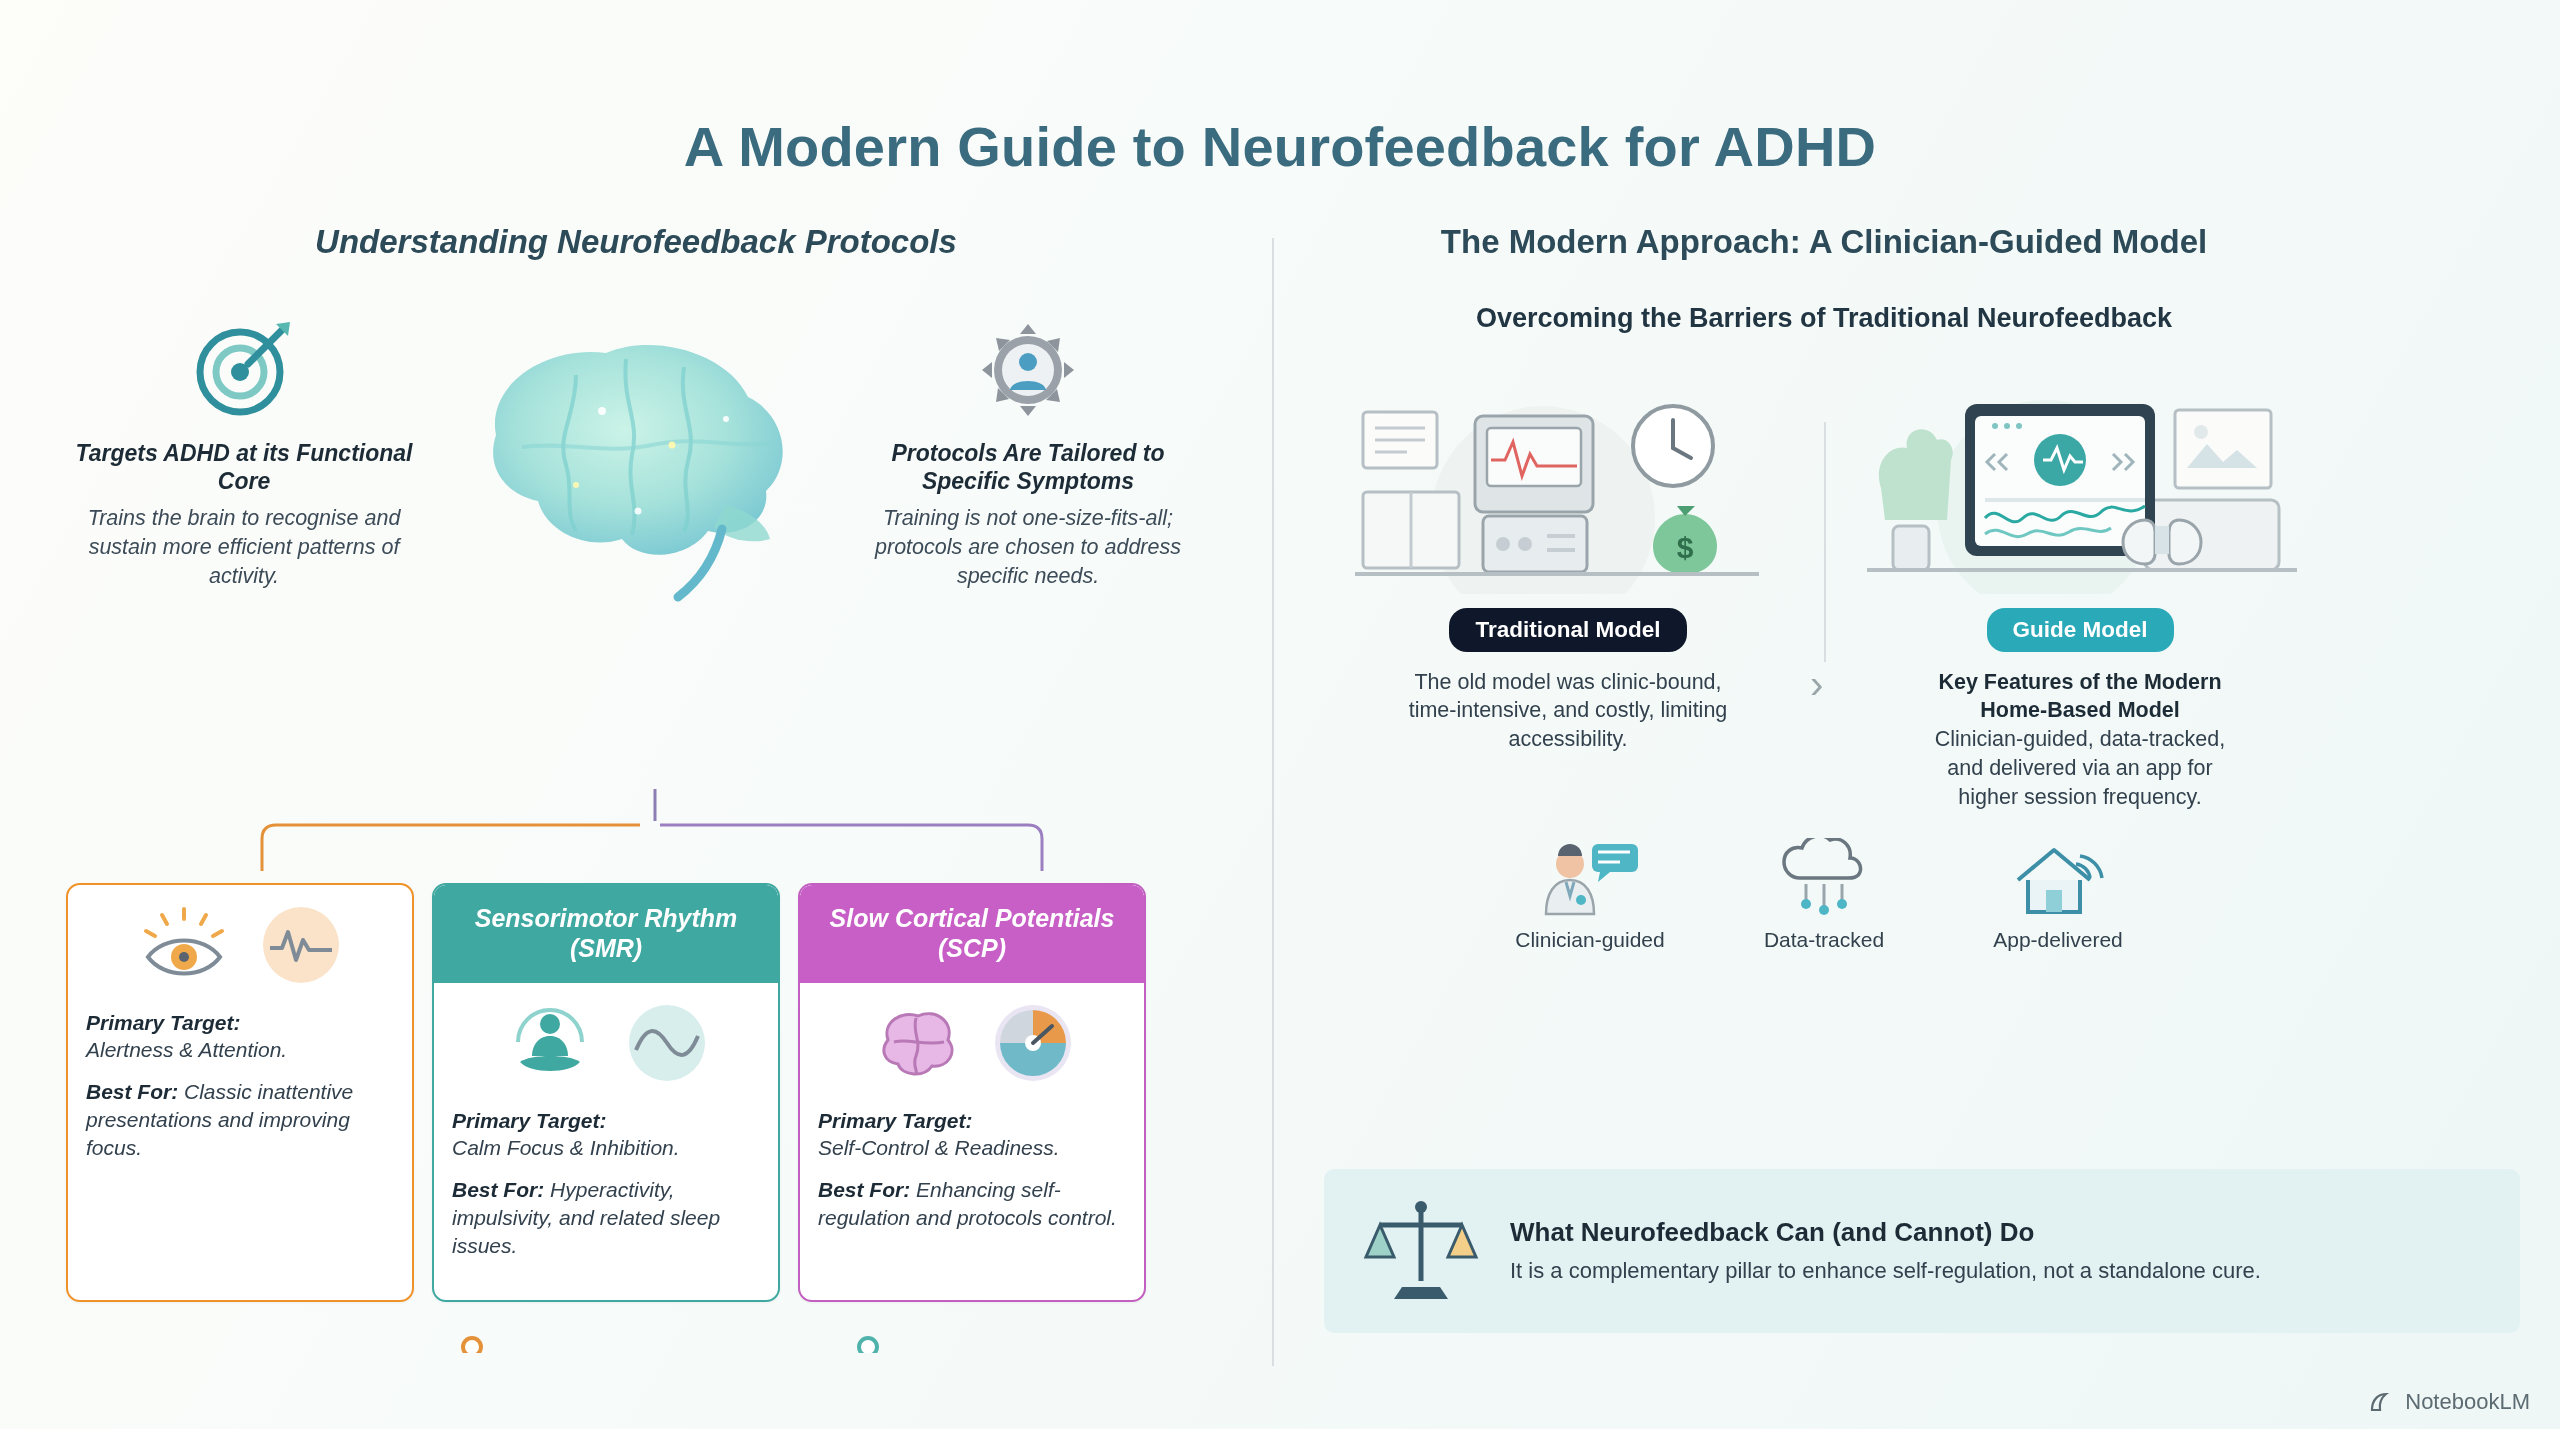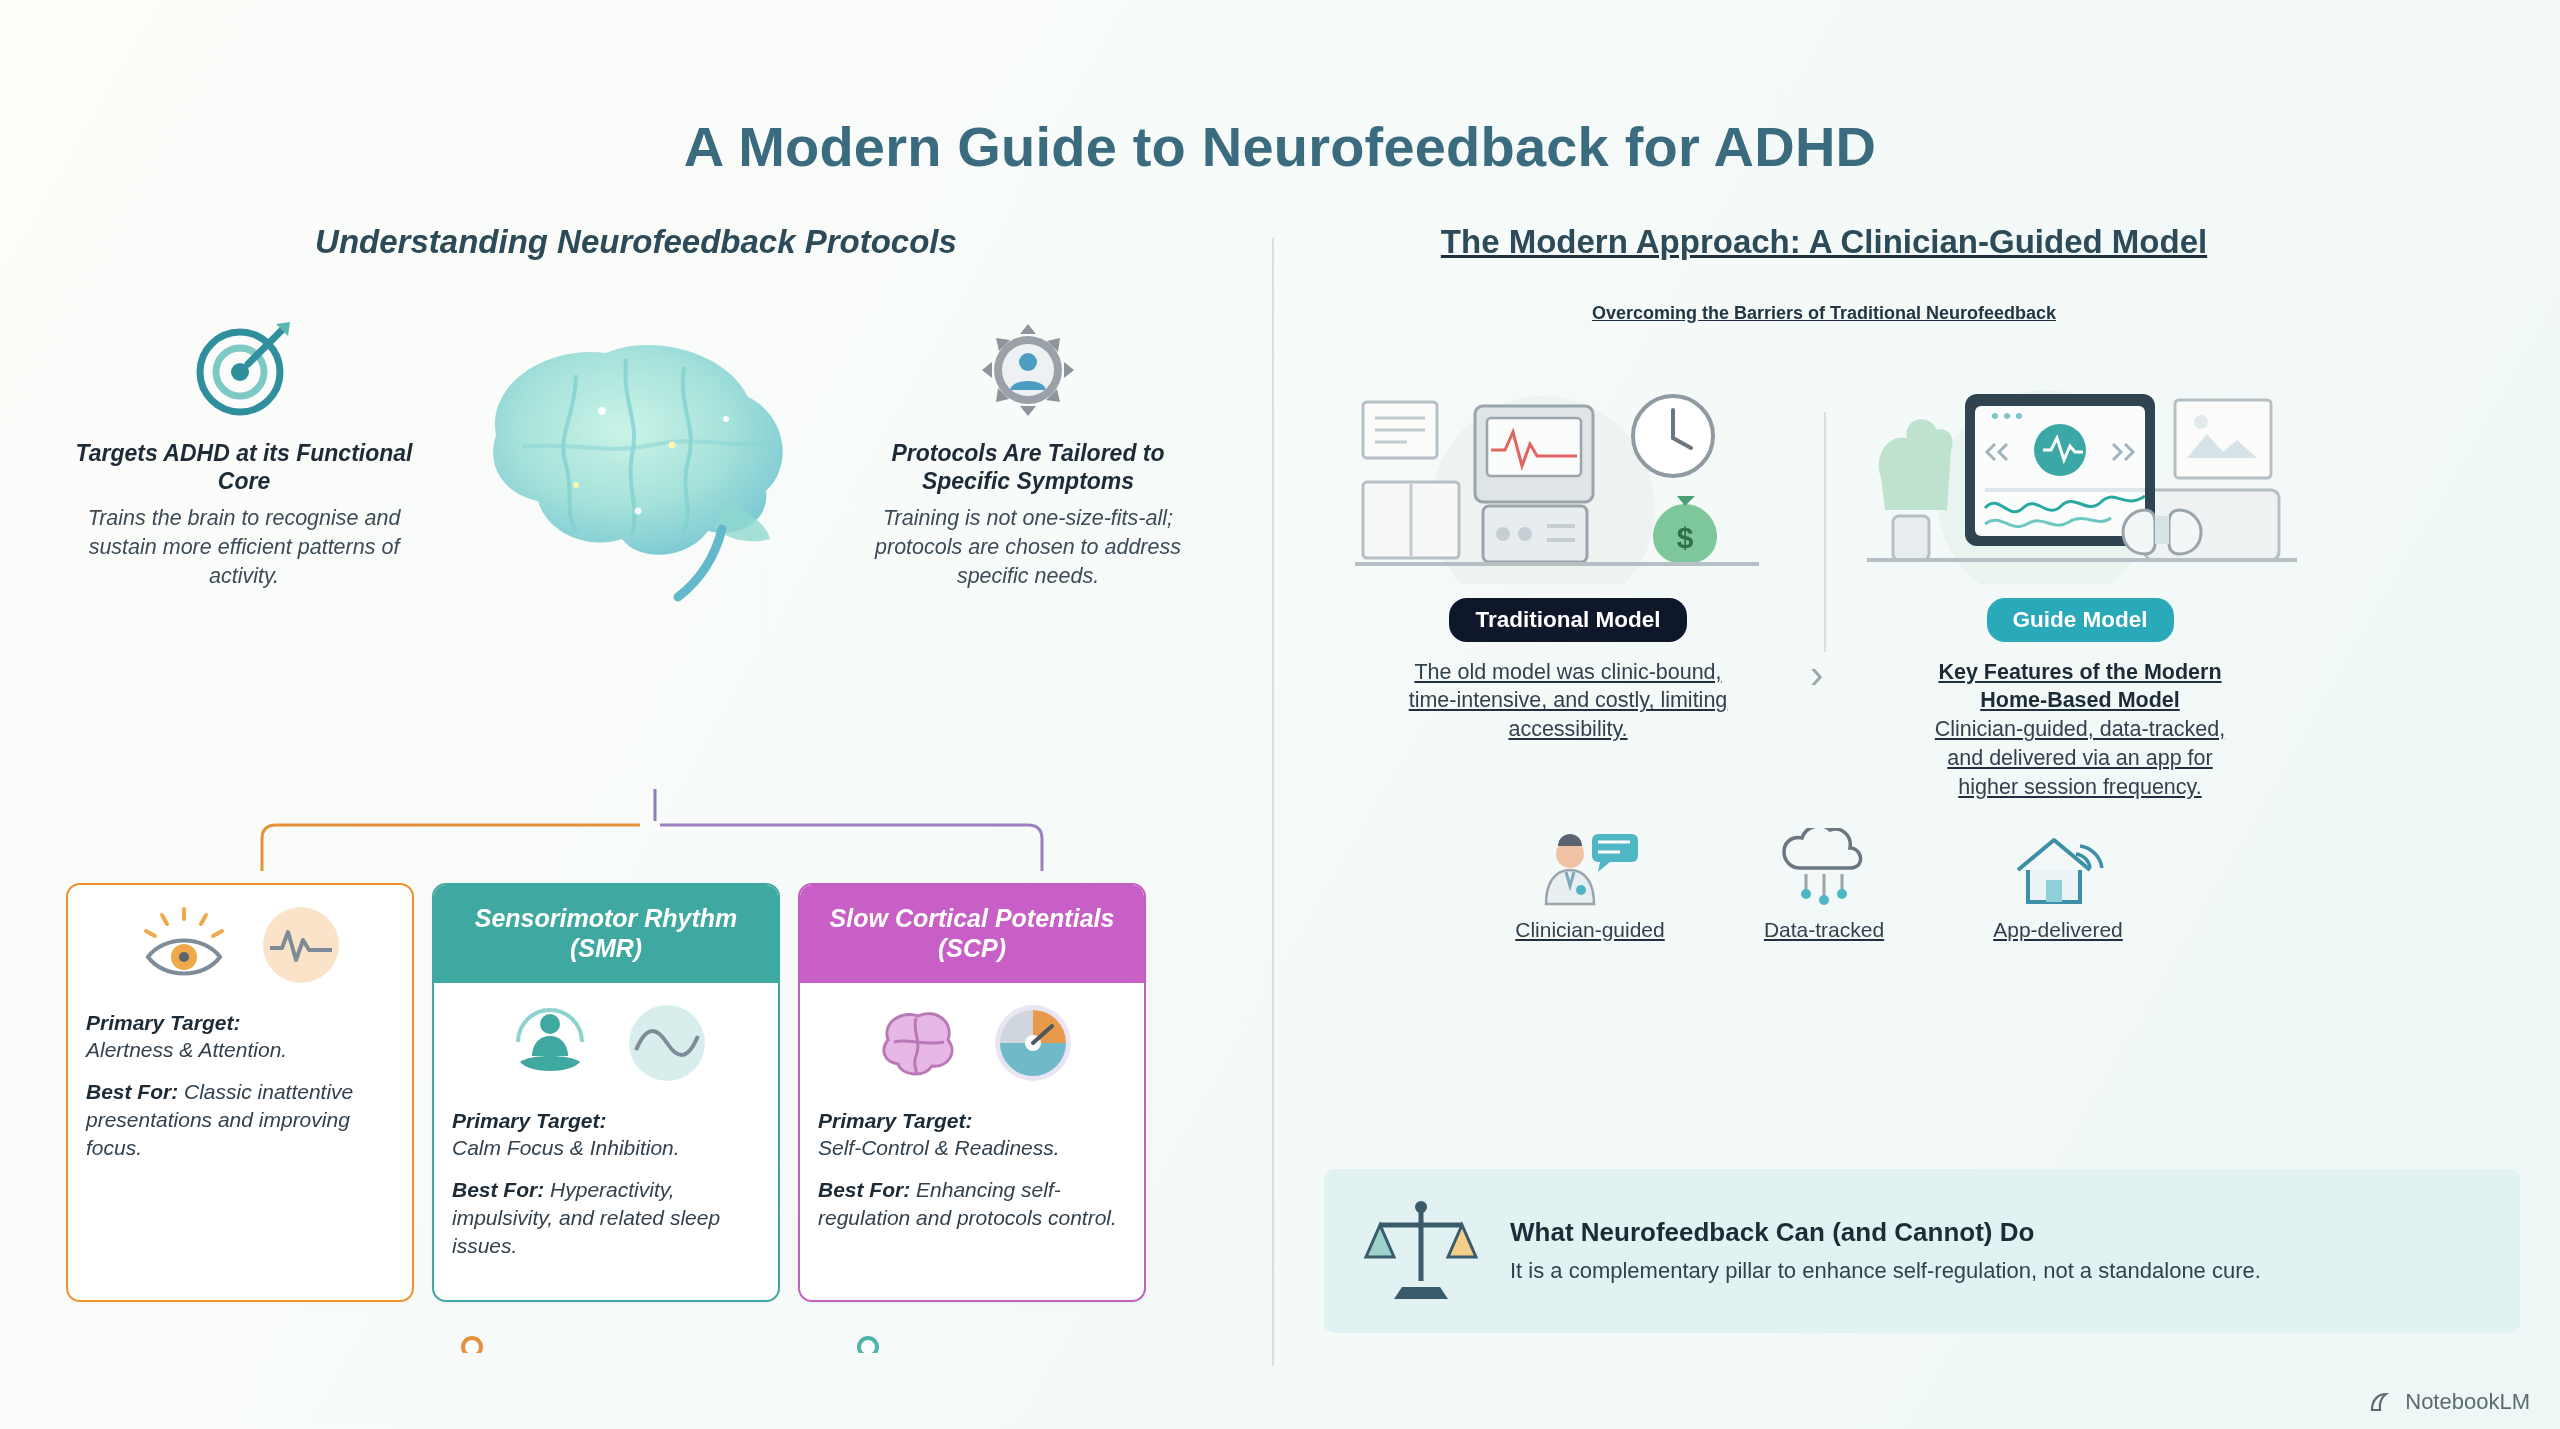--- a/index.html
+++ b/index.html
@@ -23,21 +23,21 @@
     letter-spacing: .2px;
   }
 
   
   .columns {
     display: flex;
     margin-top: 44px;
     height: 1130px;
   }
   .col-left { width: 1272px; position: relative; font-style: italic; }
-  .col-right { width: 1104px; position: relative; text-decoration: underline; }
+  .col-right { width: 1104px; position: relative; }
   .divider {
     position: absolute;
     left: 1272px; top: 238px;
     width: 2px; height: 1128px;
     background: #d9dfe0;
   }
 
   .col-head {
     text-align: center;
     font-size: 33px;
@@ -102,21 +102,21 @@
     height: 120px;
     display: flex; align-items: center; justify-content: center; gap: 26px;
   }
   .card-body { padding: 4px 18px 26px; }
   .card-body .line { font-size: 21px; line-height: 1.33; margin-bottom: 14px; color: #32414d; }
   .card-body .line b { color: #1d2b36; }
 
   
   .right-sub {
     text-align: center;
-    font-size: 18px;
+    font-size: 27px;
     font-weight: bold;
     color: #223543;
     margin-top: 42px;
   }
   .models {
     display: flex;
     margin-top: 30px;
     padding: 0 40px;
     position: relative;
   }

